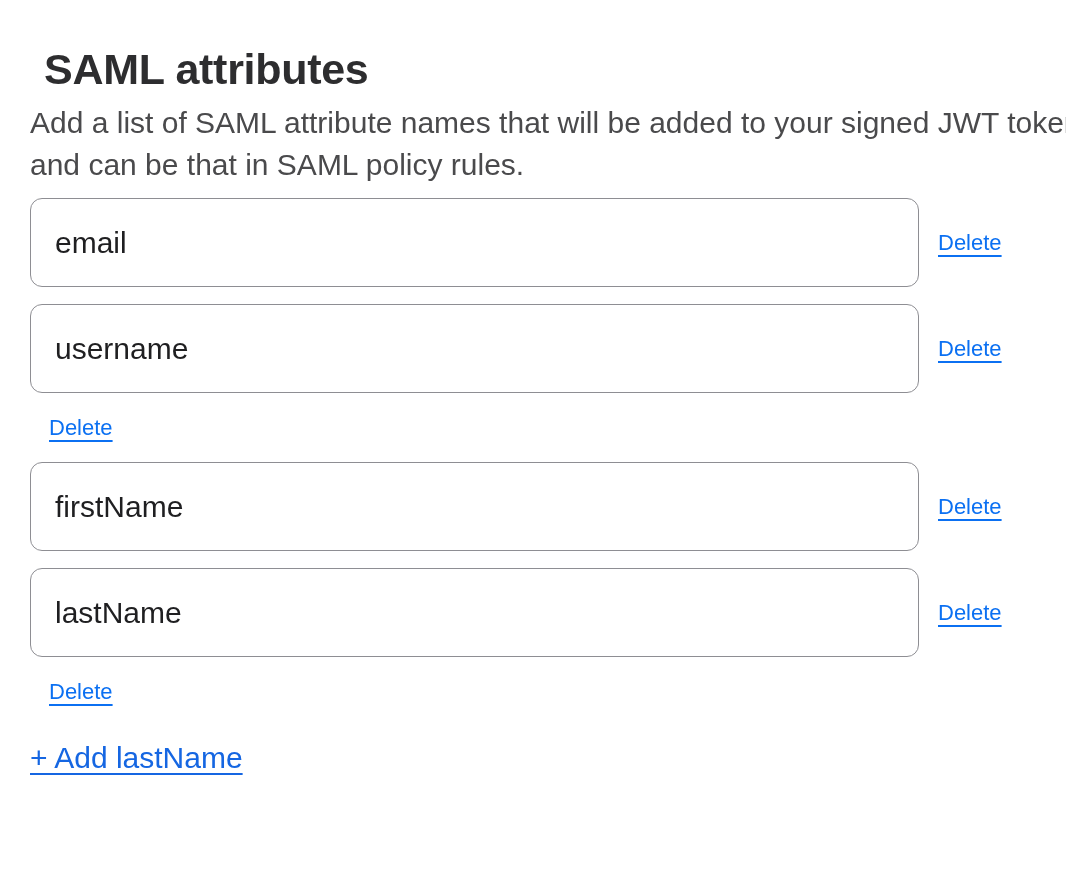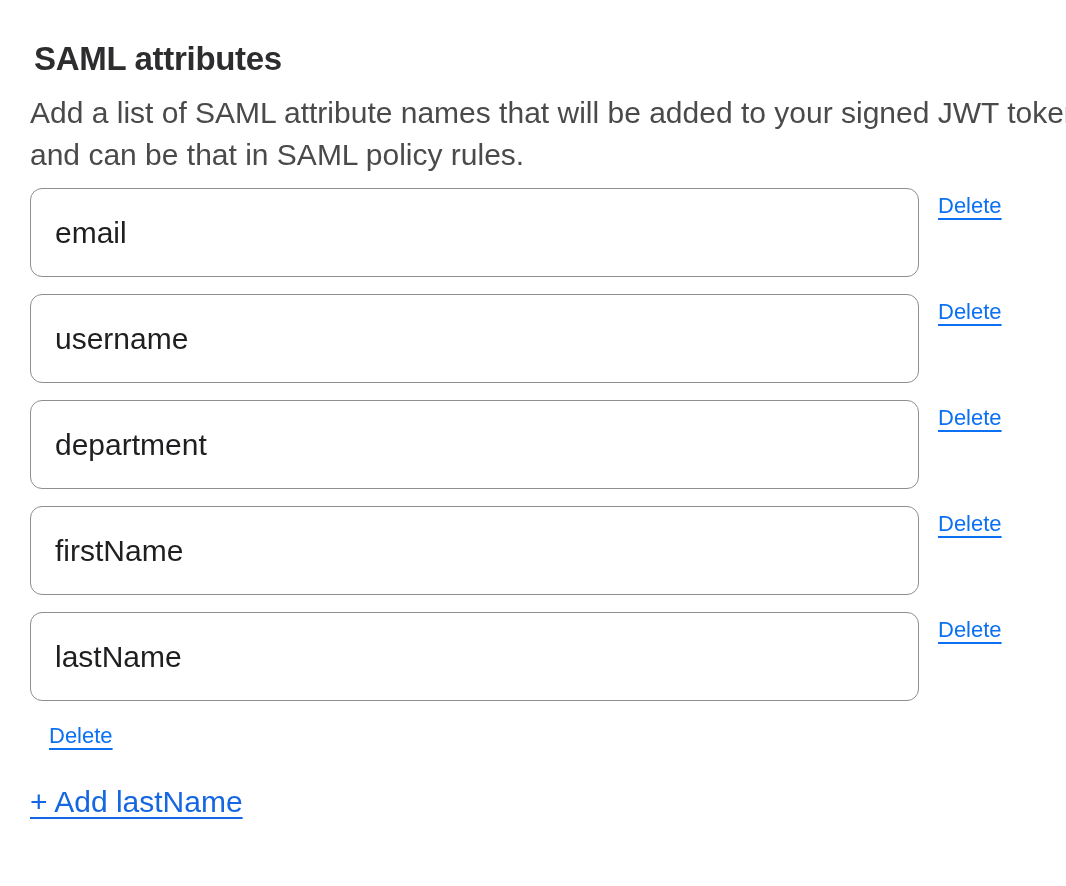--- a/index.html
+++ b/index.html
@@ -11,22 +11,22 @@
   }
   body {
     width: 1066px;
     height: 886px;
     overflow: hidden;
   }
   .container {
     padding: 36px 30px 0 30px;
   }
   .page-title {
-    margin: 4px;
-    font-size: 33px;
+    margin: 14px;
+    font-size: 43px;
     line-height: 38px;
     font-weight: 700;
     color: #2d2d2f;
     letter-spacing: -0.3px;
   }
   .description {
     margin: 14px 0 0 0;
     font-size: 30px;
     line-height: 42px;
     font-weight: 400;
@@ -34,21 +34,21 @@
   }
   .description .desc-line {
     display: block;
     white-space: nowrap;
   }
   .attr-rows {
     margin-top: 12px;
   }
   .attr-row {
     display: flex;
-    align-items: flex-start;
+    align-items: center;
     margin-bottom: 17px;
   }
   .attr-input {
     width: 889px;
     height: 89px;
     border: 1.5px solid #8e8e93;
     border-radius: 12px;
     padding: 0 24px;
     font-family: "Liberation Sans", "DejaVu Sans", sans-serif;
     font-size: 30px;
@@ -95,21 +95,20 @@
       <input type="text" class="attr-input" value="email" style="">
       <a href="#" class="link delete-link">Delete</a>
     </div>
 
     <div class="attr-row">
       <input type="text" class="attr-input" value="username" style="">
       <a href="#" class="link delete-link">Delete</a>
     </div>
 
     <div class="attr-row">
-      <input type="text" class="attr-input" value="department" style="">
       <a href="#" class="link delete-link">Delete</a>
     </div>
 
     <div class="attr-row">
       <input type="text" class="attr-input" value="firstName" style="">
       <a href="#" class="link delete-link">Delete</a>
     </div>
 
     <div class="attr-row">
       <input type="text" class="attr-input" value="lastName" style="">

